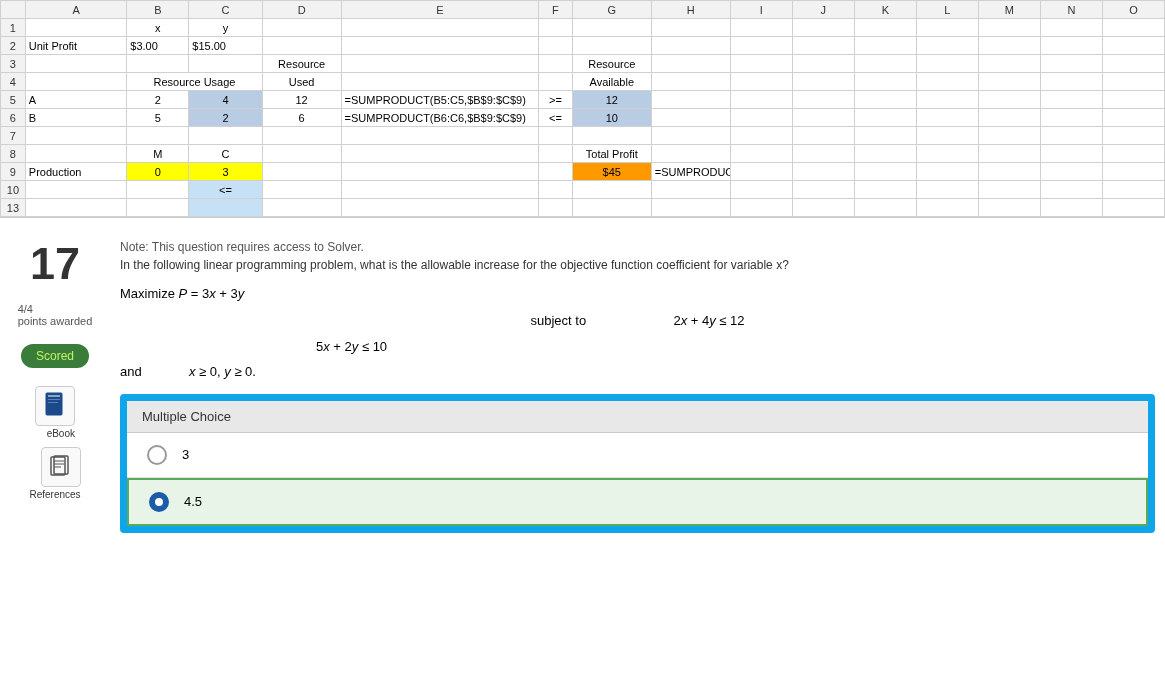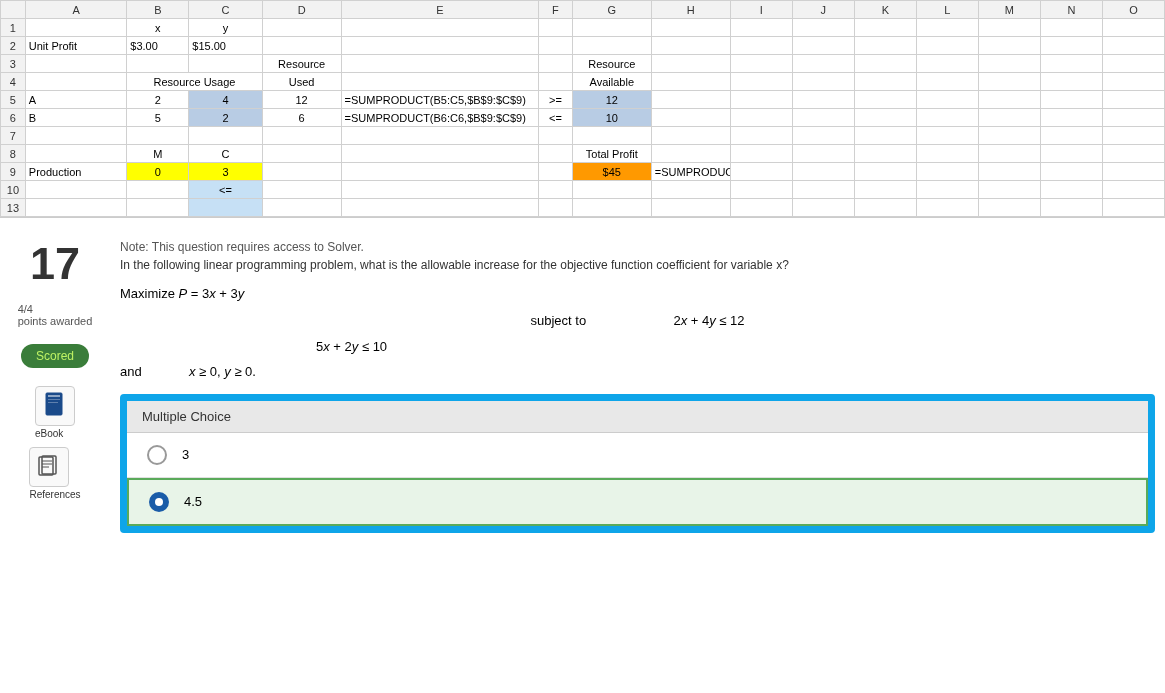--- a/index.html
+++ b/index.html
@@ -79,21 +79,21 @@
 
     .question-text {
       font-size: 12px;
       color: #333;
       margin-bottom: 10px;
     }
 
     .sidebar-btn {
       display: flex;
       flex-direction: column;
-      align-items: flex-start;
+      align-items: flex-end;
       cursor: pointer;
       font-size: 10px;
       color: #333;
     }
 
     .sidebar-btn .icon-box {
       width: 40px;
       height: 40px;
       border: 1px solid #ccc;
       border-radius: 4px;

